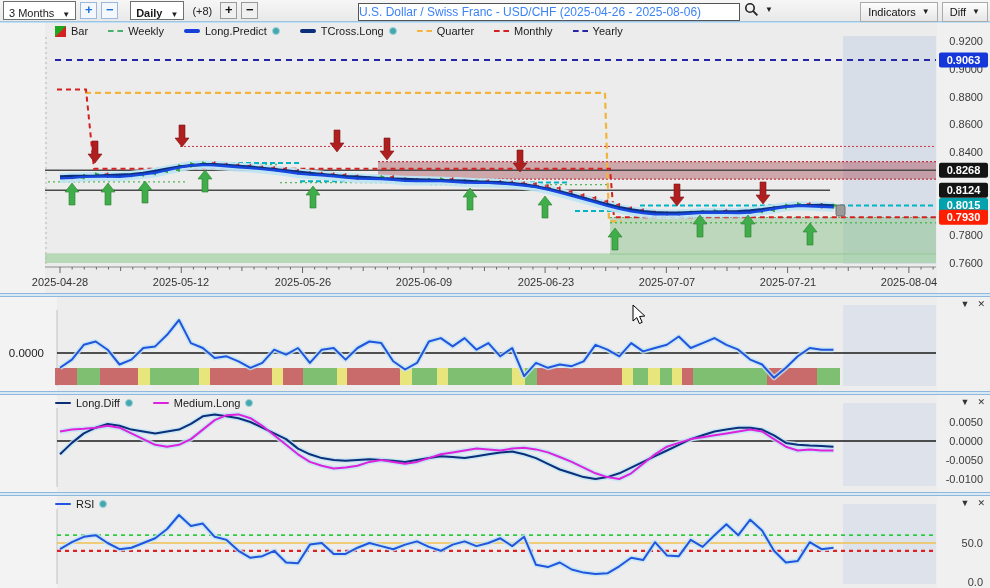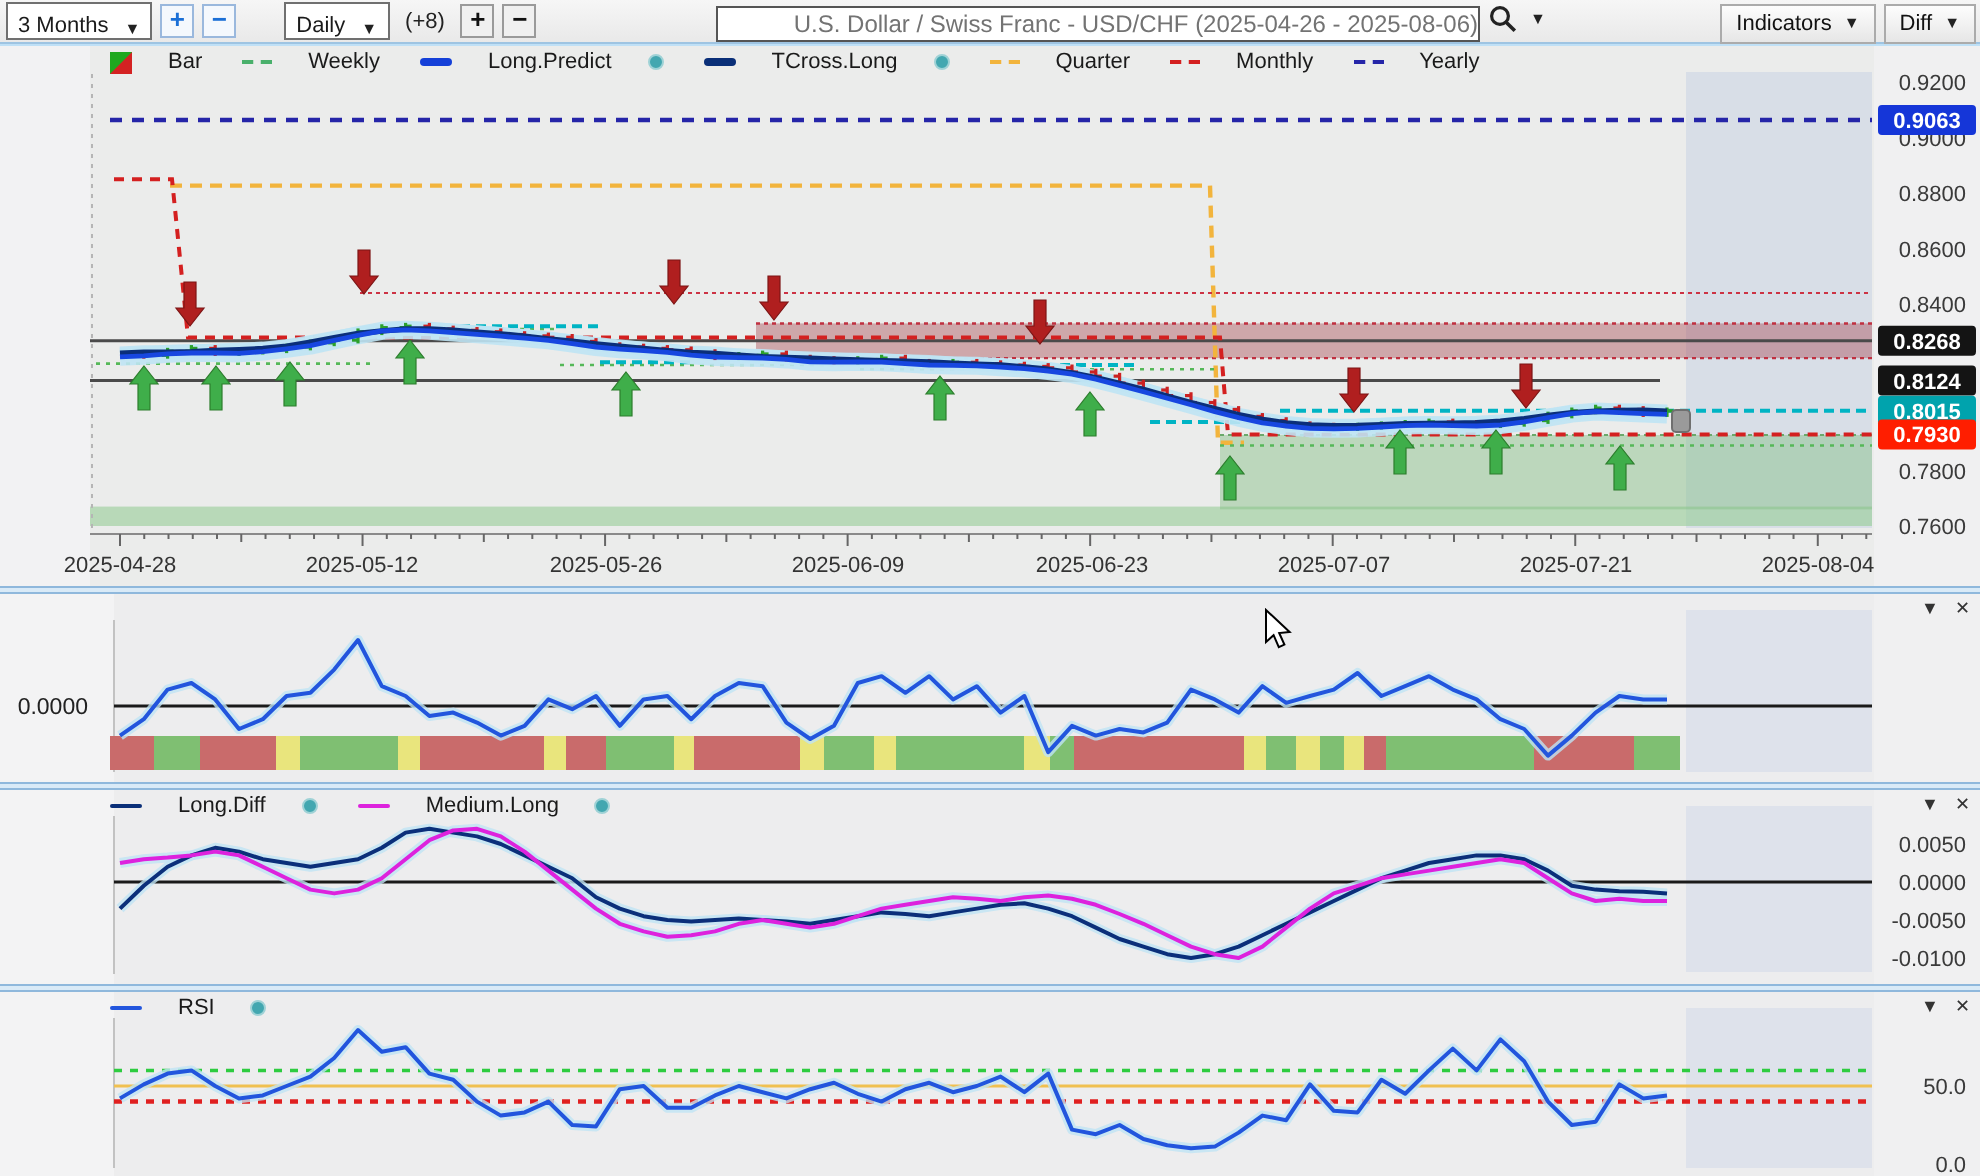--- a/index.html
+++ b/index.html
@@ -11,37 +11,37 @@
            background:linear-gradient(#f6f6f6,#e9e9e9);border-bottom:1px solid #9ec4e2;
            display:flex;align-items:center;gap:4px;padding:0 3px;box-sizing:border-box;}
   .select{height:17px;border:1px solid #707070;background:#fff;display:flex;align-items:flex-end;
           gap:8px;padding:0 5px;font-size:11px;cursor:default;}
   .caret{font-size:8px;color:#222;line-height:1;}
   .tbtn{width:17px;height:17px;box-sizing:border-box;border:1px solid #9ab8dd;background:#f4f8fd;
         color:#1b6fd6;font-weight:bold;font-size:13px;line-height:14px;text-align:center;}
   .tbtn.gray{border-color:#9a9a9a;background:#f0f0f0;color:#111;}
   .plus8{margin:0 4px;color:#222;}
   #title-box{position:absolute;left:358px;top:3px;width:380px;height:16px;border:1px solid #555;
-             background:#fff;text-align:right;font-size:12px;line-height:16px;color:#737373;}
+             background:#fff;text-align:left;font-size:12px;line-height:16px;color:#3b82f6;}
   #search-wrap{position:absolute;left:744px;top:2px;display:flex;align-items:center;gap:6px;}
   .tb-btn{height:18px;border:1px solid #ababab;background:linear-gradient(#fdfdfd,#e6e6e6);
           display:flex;align-items:center;gap:6px;padding:0 7px;font-size:11px;color:#111;}
   #right-btns{position:absolute;right:2px;top:2px;display:flex;gap:4px;}
   
   .panel{position:absolute;left:0;width:990px;background:#ededee;}
   #chart-main{top:22px;height:271px;border-top:1px solid #bfe0f6;}
   .splitter{position:absolute;left:0;width:990px;height:4px;background:#d9eaf7;
             border-top:1px solid #8fb8dc;border-bottom:1px solid #8fb8dc;box-sizing:border-box;}
   #split1{top:293px;} #split2{top:391px;} #split3{top:492px;}
   #panel-neural{top:297px;height:94px;} #panel-diff{top:395px;height:97px;}
   #panel-rsi{top:496px;height:92px;border-bottom:1px solid #b5cfe8;box-sizing:border-box;}
   svg{display:block;}
   
   .legend{position:absolute;left:55px;top:2px;display:flex;align-items:center;gap:20px;z-index:5;}
-  .lg-item{display:flex;align-items:center;gap:18px;cursor:default;text-align:right;}
+  .lg-item{display:flex;align-items:center;gap:5px;cursor:default;text-align:right;}
   .lg-label{font-size:11px;color:#1a1a1a;}
   .dot{width:6px;height:6px;border-radius:50%;background:#43a7b0;border:1px solid #9fd2d6;}
   .ic{display:inline-block;}
   .ic-bar-split{width:11px;height:11px;background:linear-gradient(135deg,#1fa81f 48%,#d42222 52%);}
   .ic-dash{width:15px;height:0;border-top:2px dashed #888;}
   .ic-dash.green{border-color:#49b06b;} .ic-dash.orange{border-color:#f2b43c;}
   .ic-dash.red{border-color:#d42020;} .ic-dash.navy{border-color:#2525a8;}
   .ic-line{width:16px;height:4px;border-radius:2px;background:#1540d8;}
   .ic-line.navy{background:#0a2f78;}
   .ic-line.thin{height:2px;} .ic-line.magenta{background:#dd22dd;height:2px;}
@@ -58,21 +58,21 @@
 
 <div id="app">
 
   <div id="toolbar">
     <div class="select">
       <span>3 Months</span>
       <span class="caret">▼</span>
     </div>
     <div class="tbtn">+</div>
     <div class="tbtn">−</div>
-    <div class="select" style="margin-left:20px;">
+    <div class="select" style="margin-left:8px;font-weight:bold;">
       <span>Daily</span>
       <span class="caret">▼</span>
     </div>
     <span class="plus8">(+8)</span>
     <div class="tbtn gray">+</div>
     <div class="tbtn gray">−</div>
 
     <div id="title-box">U.S. Dollar / Swiss Franc - USD/CHF (2025-04-26 - 2025-08-06)</div>
     <div id="search-wrap">
       <svg width="15" height="15" viewBox="0 0 15 15">

